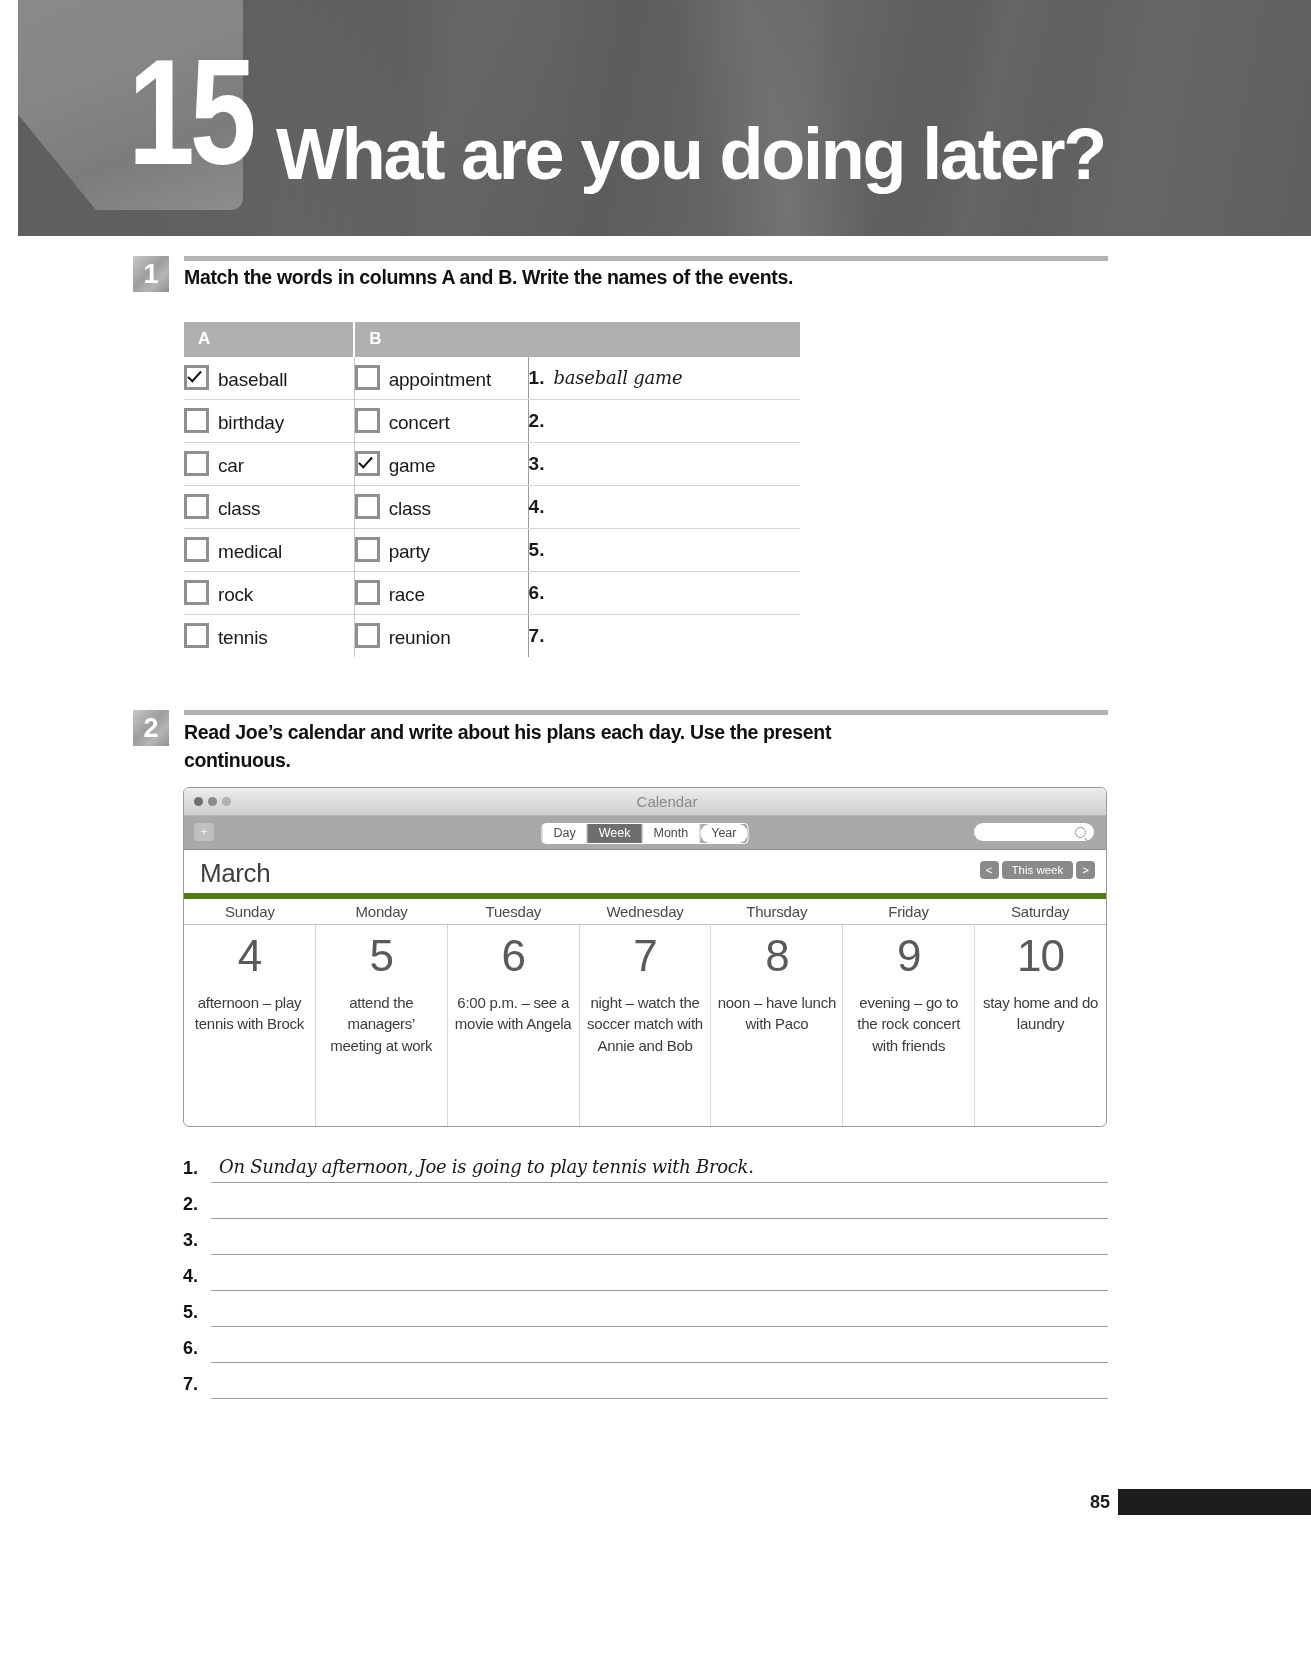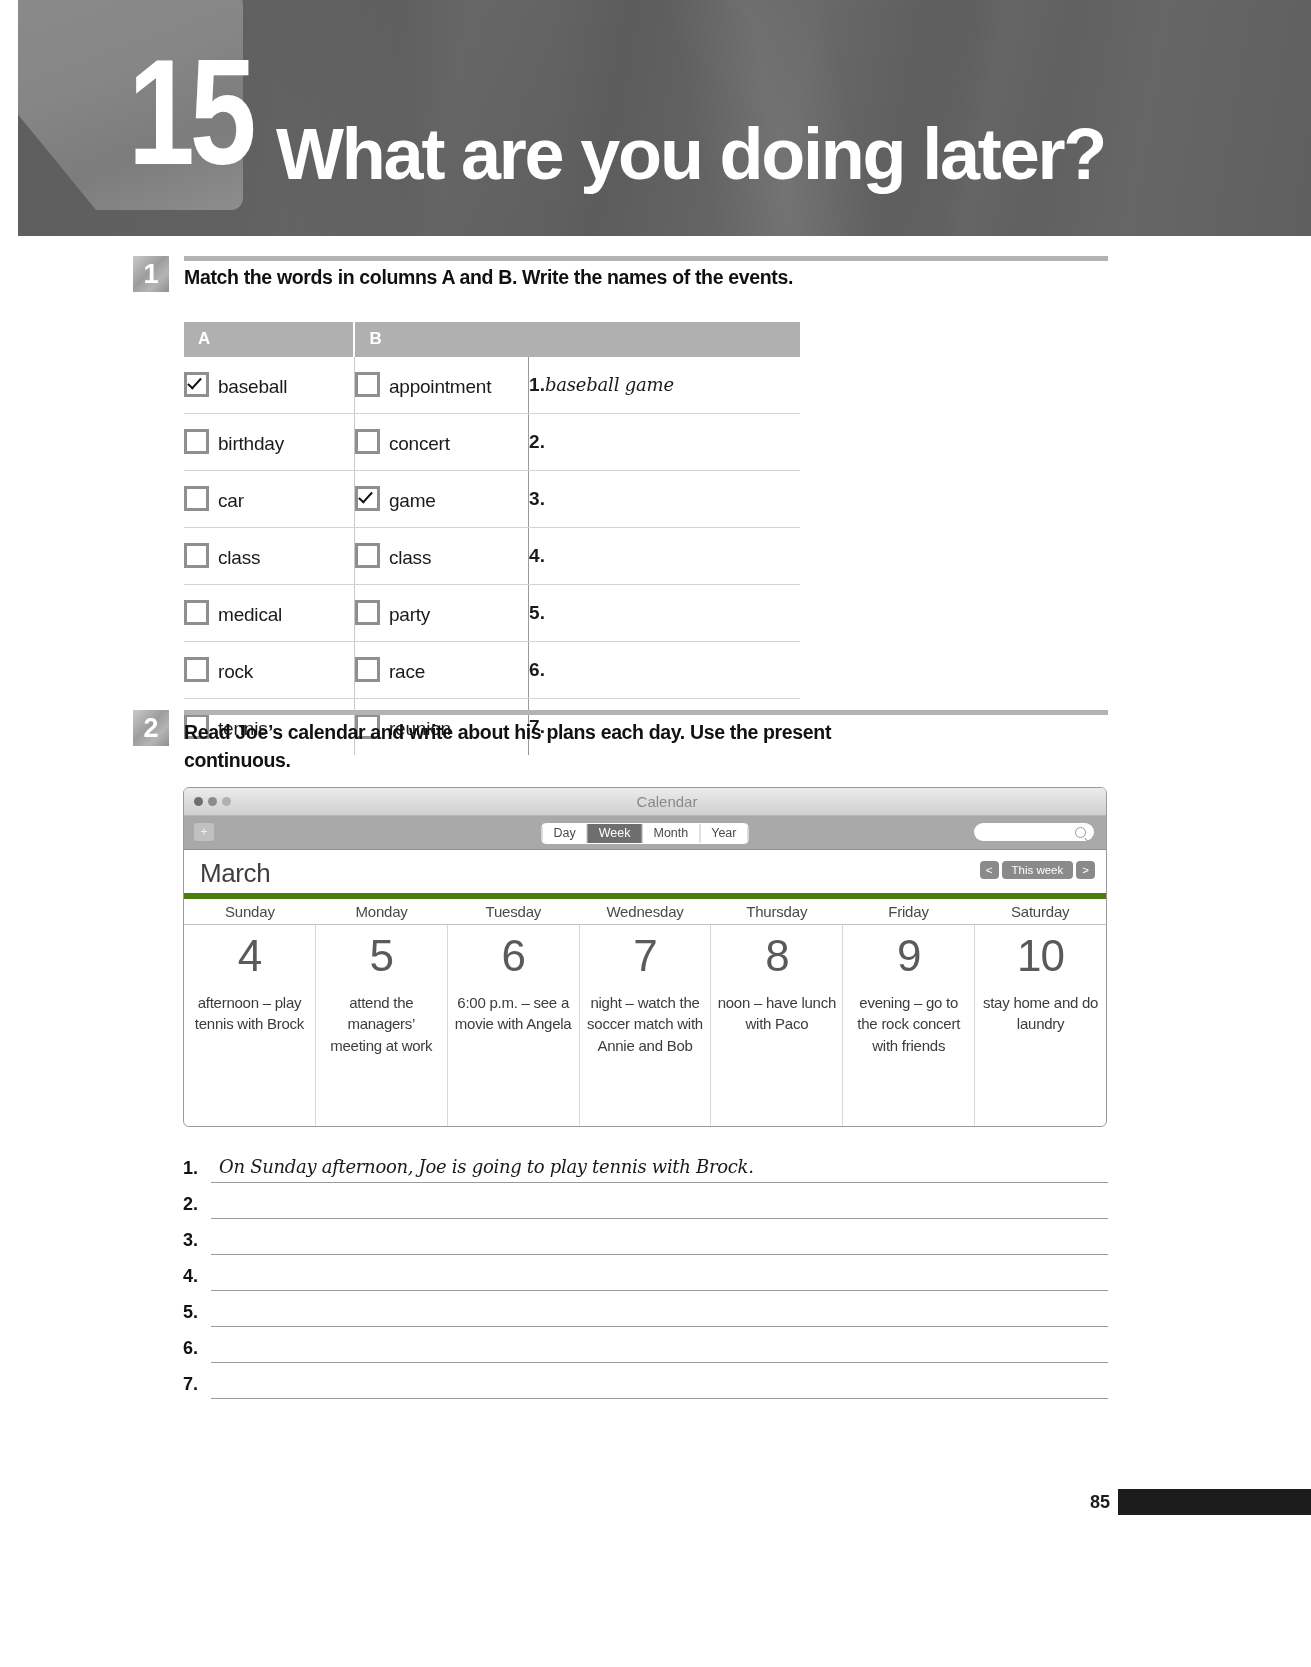--- a/index.html
+++ b/index.html
@@ -118,21 +118,21 @@
     padding: 7px 0 8px 14px;
     border: none;
   }
   .match-table th.col-a { width: 168px; border-right: 2px solid #ffffff; }
   .match-table th.col-b { width: 168px; }
   .match-table th.col-ans { width: 280px; }
   .match-table td {
     font-size: 19px;
     color: #1a1a1a;
     padding: 0;
-    height: 56px;
+    height: 42px;
     vertical-align: middle;
     border-bottom: 1px solid #d4d4d4;
   }
   .match-table tr:last-child td { border-bottom: none; }
   .cell-a, .cell-b {
     padding-left: 14px;
   }
   .cell-b { border-left: 1px solid #c9c9c9; }
   .cell-ans {
     border-left: 1px solid #9a9a9a;
@@ -161,20 +161,21 @@
     border-width: 0 2.6px 2.6px 0;
     transform: rotate(42deg);
   }
   .word-label { font-size: 19px; letter-spacing: -0.2px; }
   .ans-hand {
     font-family: "DejaVu Serif", serif;
     font-style: italic;
     font-weight: normal;
     font-size: 18px;
     color: #1a1a1a;
+    margin-left: 9px;
     letter-spacing: -0.2px;
   }
 
   
   .cal-window {
     position: absolute;
     left: 183px;
     top: 787px;
     width: 924px;
     height: 340px;
@@ -243,21 +244,21 @@
     align-items: center;
   }
   .seg {
     background: #ffffff;
     color: #4a4a4a;
     font-size: 12.5px;
     padding: 3px 11px;
     border-right: 1px solid #bcbcbc;
     line-height: 13px;
   }
-  .seg:last-child { border-right: none; }
+  .seg:last-child { border-right: none; border-radius: 9px; }
   .seg.active {
     background: #6e6e6e;
     color: #ffffff;
   }
   .search-field {
     position: absolute;
     right: 12px;
     top: 7px;
     width: 120px;
     height: 18px;

